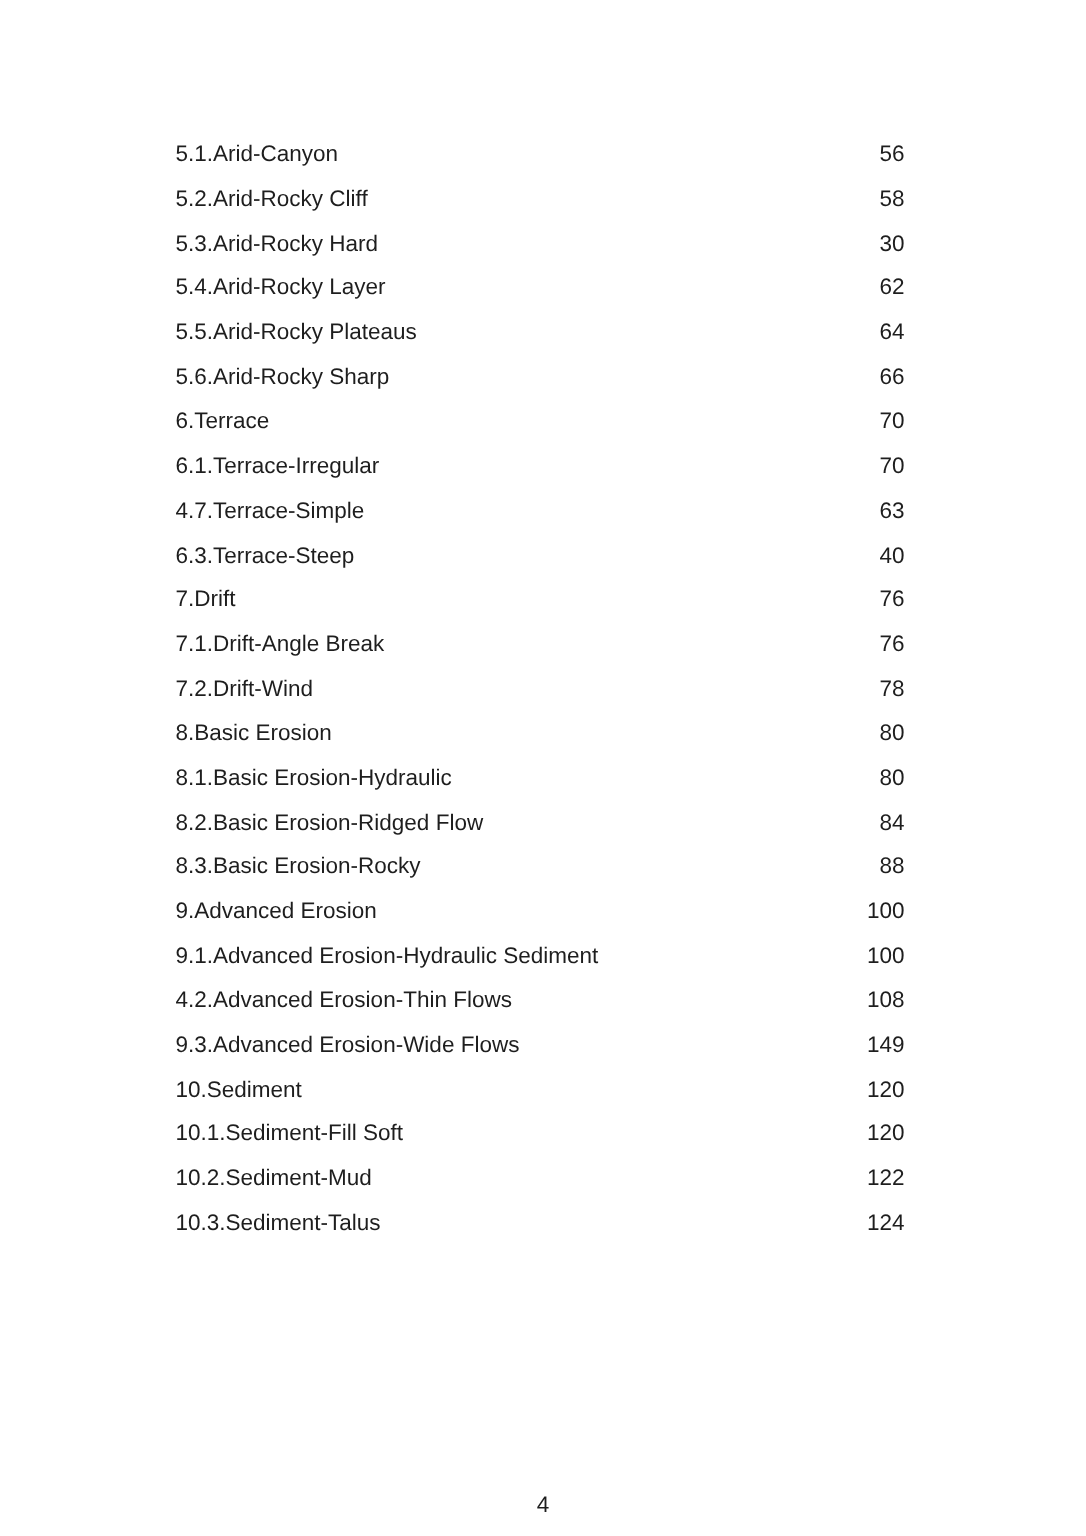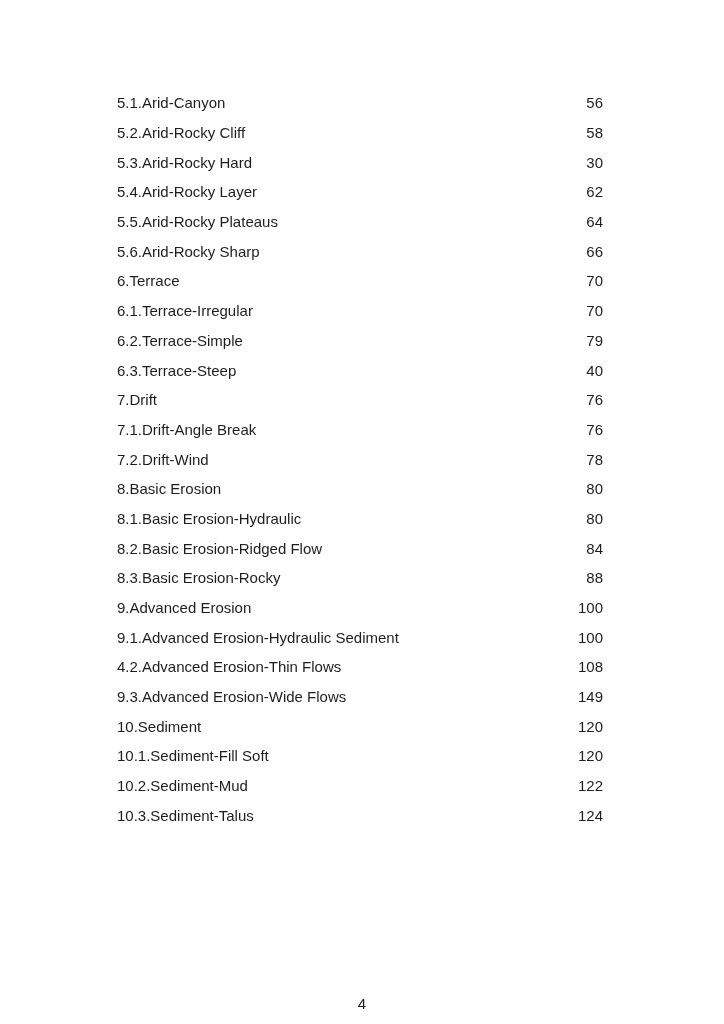--- a/index.html
+++ b/index.html
@@ -88,22 +88,22 @@
       <span class="toc-title">6.Terrace</span>
       <span class="toc-page">70</span>
     </div>
 
     <div class="toc-row">
       <span class="toc-title">6.1.Terrace-Irregular</span>
       <span class="toc-page">70</span>
     </div>
 
     <div class="toc-row">
-      <span class="toc-title">6.2.Terrace-Simple</span>
-      <span class="toc-page">79</span>
+      <span class="toc-title">4.7.Terrace-Simple</span>
+      <span class="toc-page">63</span>
     </div>
 
     <div class="toc-row">
       <span class="toc-title">6.3.Terrace-Steep</span>
       <span class="toc-page">40</span>
     </div>
 
     <div class="toc-row">
       <span class="toc-title">7.Drift</span>
       <span class="toc-page">76</span>

